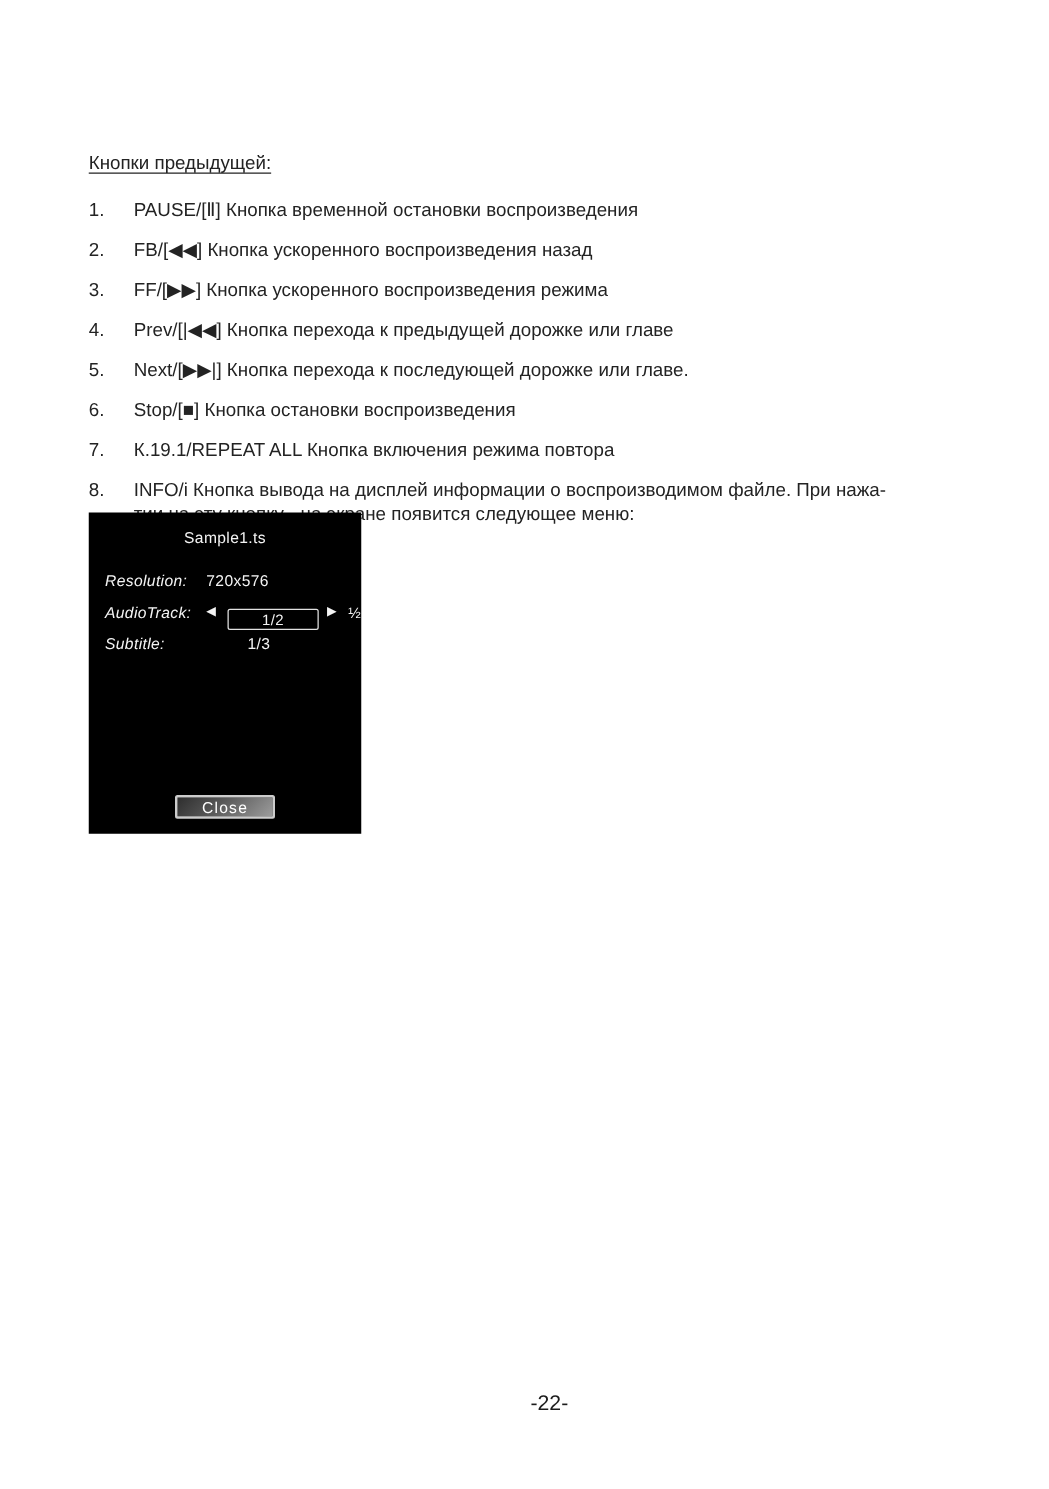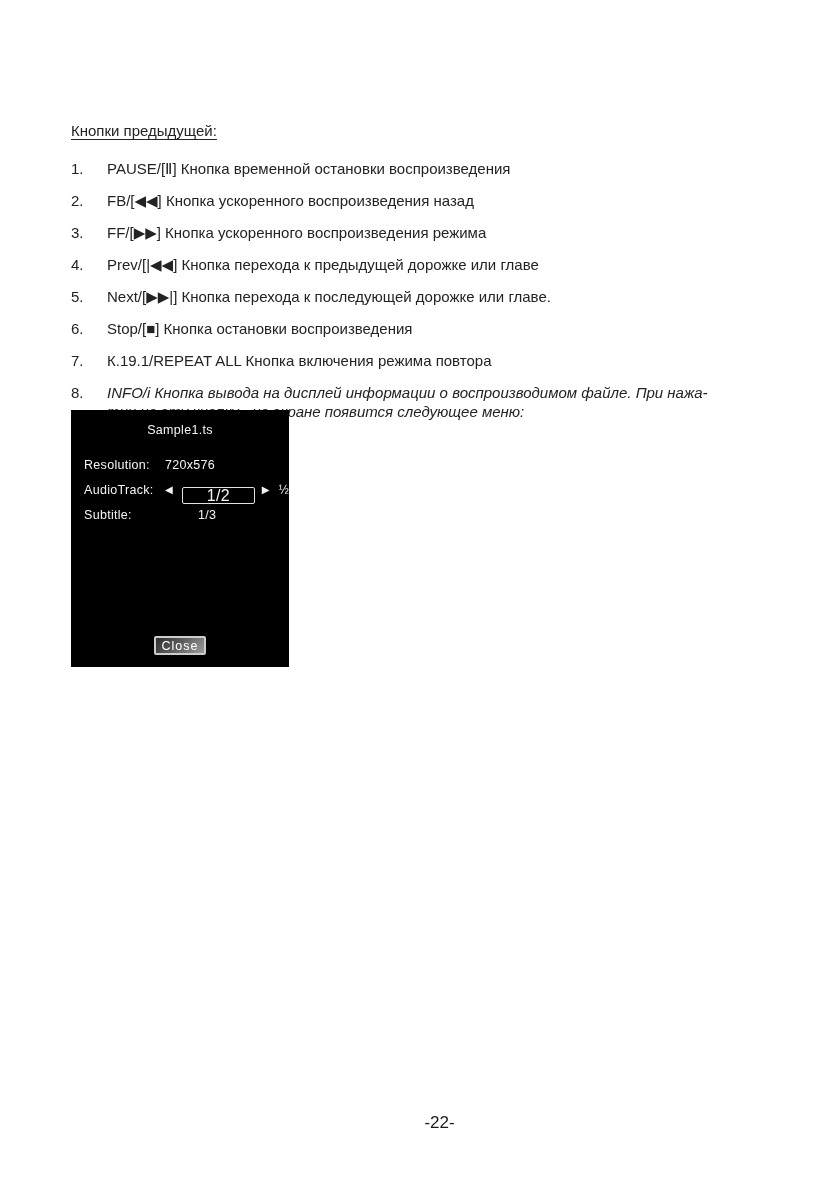--- a/index.html
+++ b/index.html
@@ -42,21 +42,21 @@
   .list-item {
     display: flex;
     align-items: flex-start;
     margin-bottom: 13px;
     font-size: 15px;
     line-height: 19px;
     color: #232323;
   }
   .list-item .num { width: 36px; flex: 0 0 36px; }
   .list-item .txt { flex: 1; }
-  .list-item .txt .line { display: block; font-style: italic; }
+  .list-item .txt .line { display: block; }
 
   
   .osd {
     position: absolute;
     left: 71px;
     top: 410px;
     width: 218px;
     height: 257px;
     background: #000000;
     color: #f4f4f4;
@@ -64,47 +64,47 @@
     letter-spacing: 0.3px;
   }
   .osd-title { text-align: center; padding-top: 13px; }
   .osd-rows { margin-top: 15px; }
   .osd-row {
     display: flex;
     align-items: center;
     padding-left: 13px;
     height: 25px;
   }
-  .osd-label { width: 81px; flex: 0 0 81px; }
+  .osd-label { width: 81px; flex: 0 0 81px; font-style: italic; }
   .osd-row.row-subtitle .osd-value,
   .osd-row.row-program .osd-value { margin-left: 33px; }
   .osd-row.row-size .osd-value { margin-left: 0; }
   .arrow-btn {
     font-size: 10px;
     line-height: 1;
     cursor: default;
   }
   .track-box {
     width: 92px;
     height: 17px;
     border: 1px solid #e2e2e2;
     border-radius: 2px;
     margin: 12px 7px 0 9px;
     display: flex;
     align-items: center;
     justify-content: center;
-    font-size: 16px;
+    font-size: 12px;
   }
   .half-glyph { margin-left: 9px; font-size: 12px; }
   .close-btn {
     position: absolute;
     left: 50%;
     transform: translateX(-50%);
     bottom: 12px;
-    width: 52px;
+    width: 80px;
     height: 19px;
     border: 2px solid #cccccc;
     border-radius: 2px;
     background: linear-gradient(135deg, #2e2e2e 0%, #5a5a5a 45%, #9c9c9c 100%);
     color: #ffffff;
     font-size: 12.5px;
     letter-spacing: 1px;
     display: flex;
     align-items: center;
     justify-content: center;

